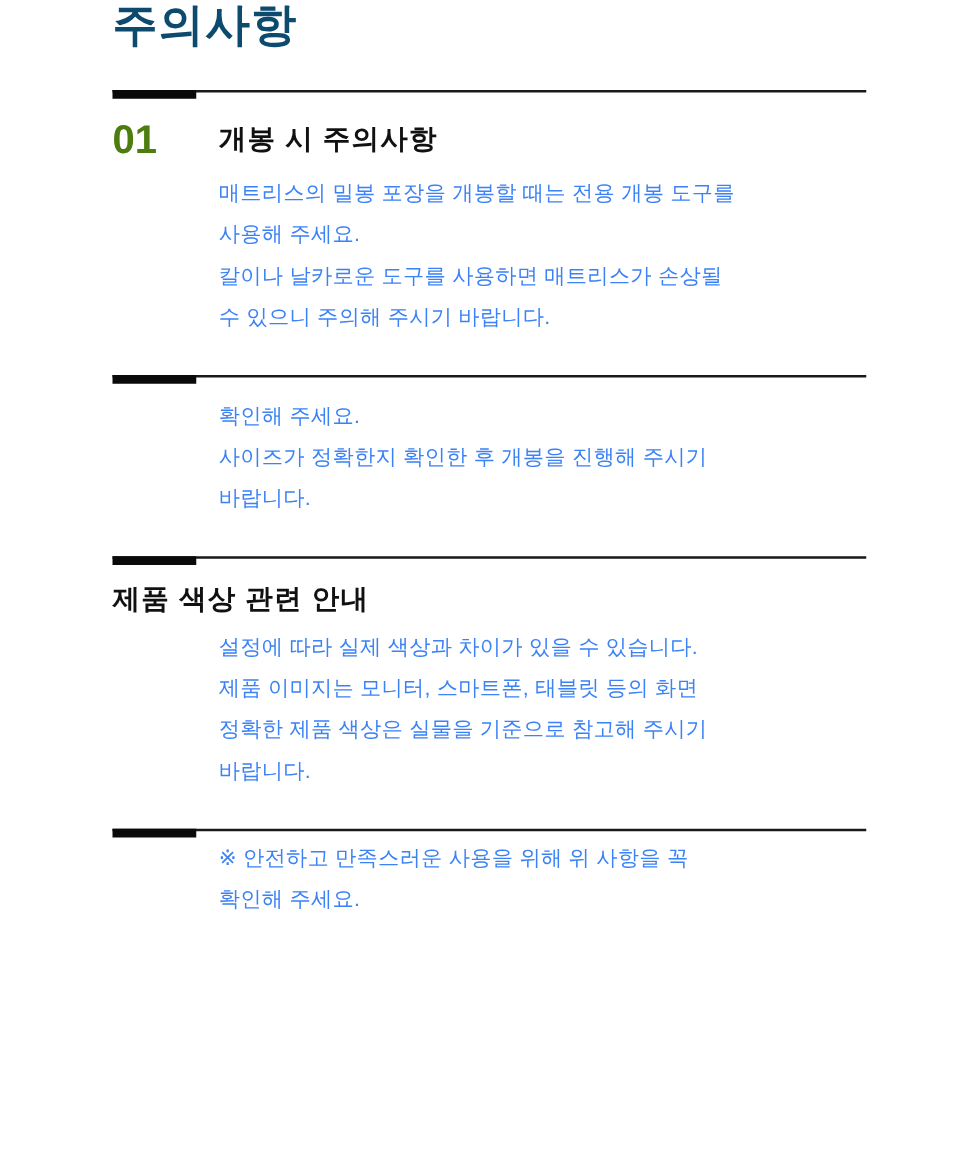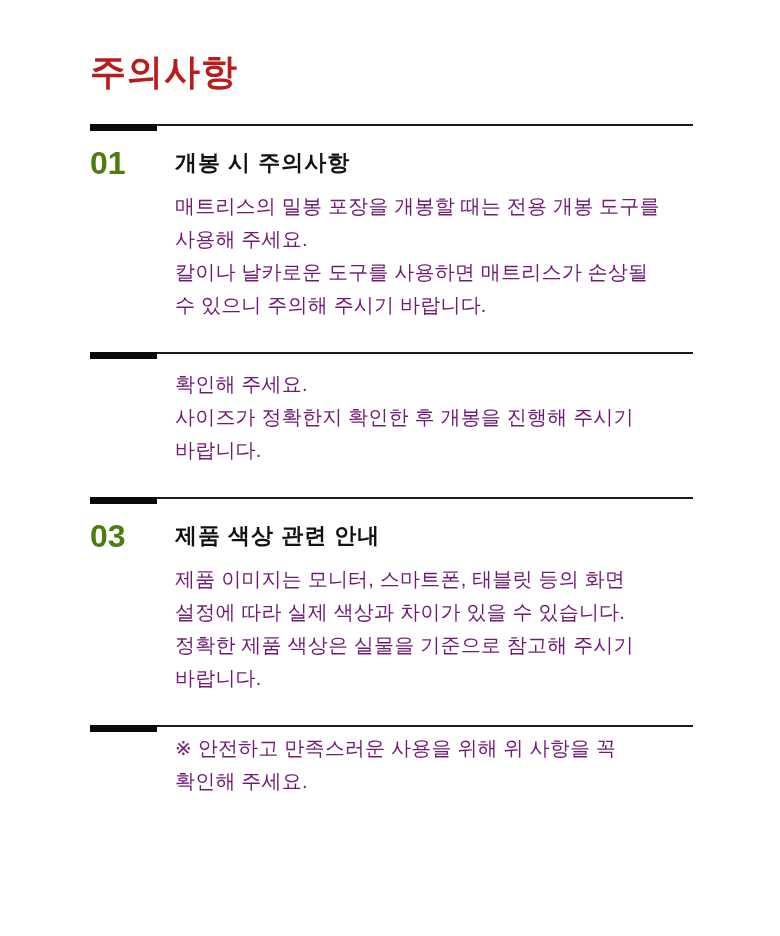--- a/index.html
+++ b/index.html
@@ -11,26 +11,25 @@
     color: #111111;
     overflow: hidden;
   }
   .page {
     width: 780px;
     height: 936px;
     padding-left: 90px;
     padding-right: 87px;
   }
   .page-title {
-    padding-top: 52px;
     font-size: 36px;
     font-weight: 800;
     letter-spacing: 1px;
     line-height: 40px;
-    color: #b91c1c;
+    color: #0c4a6e;
   }
   .divider {
     position: relative;
     height: 7px;
     width: 603px;
   }
   .divider .thin-line {
     position: absolute;
     top: 0; left: 0;
     width: 100%;
@@ -64,25 +63,25 @@
     font-weight: 700;
     letter-spacing: 1px;
     line-height: 26px;
     color: #111111;
   }
   .sec-body {
     margin-left: 85px;
     margin-top: 9px;
   }
   .sec-body p, .footer-body p {
-    font-size: 20px;
+    font-size: 17px;
     font-weight: 400;
     line-height: 33px;
     letter-spacing: 0.2px;
-    color: #701a75;
+    color: #3b82f6;
   }
   section { margin-bottom: 30px; }
   footer .footer-body {
     margin-left: 85px;
   }
 </style>
 </head>
 <body>
 
 <div class="page">
@@ -117,26 +116,25 @@
       <p>바랍니다.</p>
     </div>
   </section>
 
   <section>
     <div class="divider">
       <span class="thin-line"></span>
       <span class="thick-bar"></span>
     </div>
     <div class="sec-head">
-      <div class="sec-num">03</div>
       <h2 class="sec-title">제품 색상 관련 안내</h2>
     </div>
     <div class="sec-body">
+      <p>설정에 따라 실제 색상과 차이가 있을 수 있습니다.</p>
       <p>제품 이미지는 모니터, 스마트폰, 태블릿 등의 화면</p>
-      <p>설정에 따라 실제 색상과 차이가 있을 수 있습니다.</p>
       <p>정확한 제품 색상은 실물을 기준으로 참고해 주시기</p>
       <p>바랍니다.</p>
     </div>
   </section>
 
   <footer>
     <div class="divider">
       <span class="thin-line"></span>
       <span class="thick-bar"></span>
     </div>

